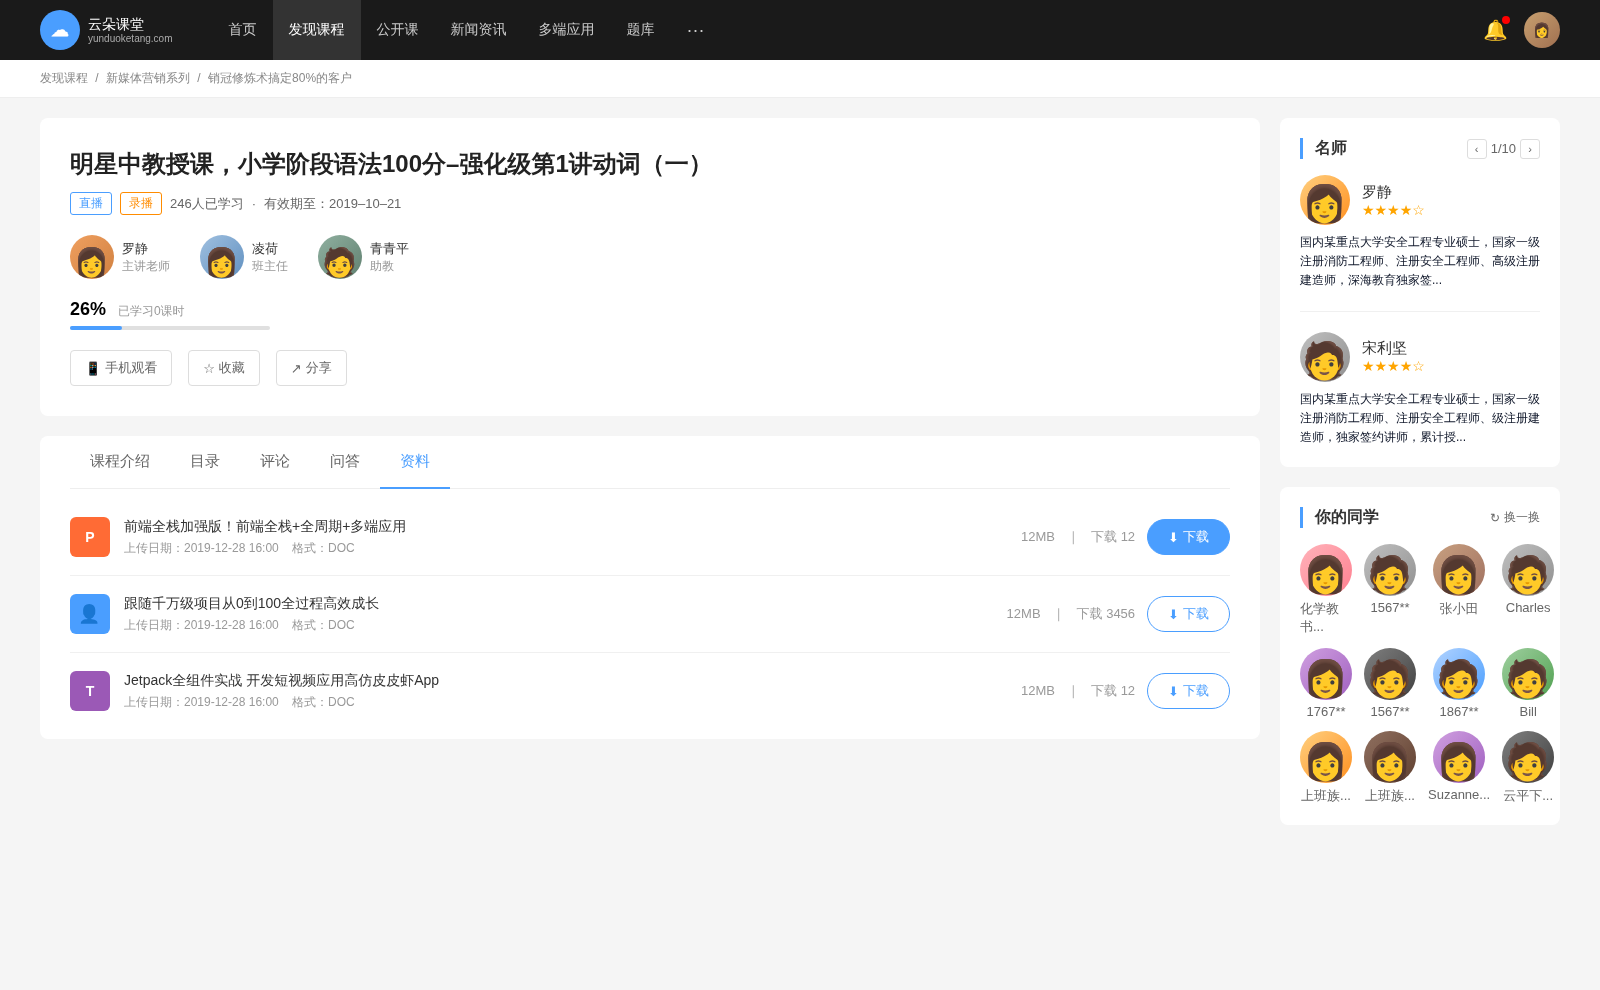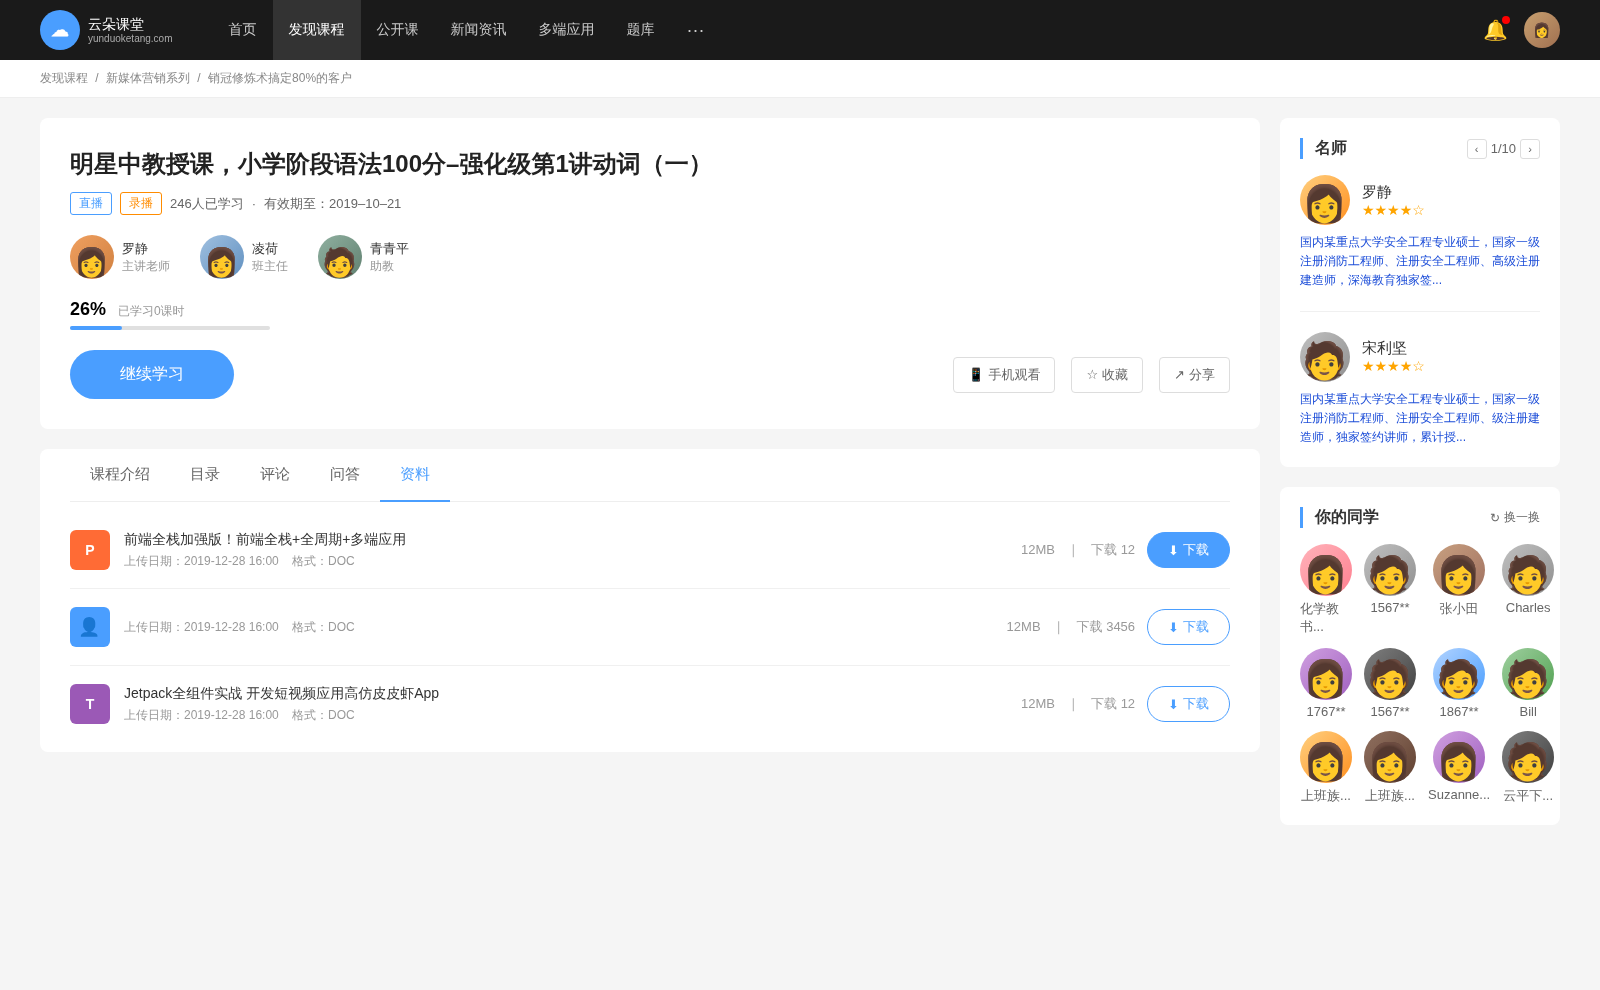--- a/index.html
+++ b/index.html
@@ -88,21 +88,21 @@
     .pagination { display: flex; align-items: center; gap: 4px; font-size: 13px; color: #666; }
     .page-btn { width: 20px; height: 20px; border: 1px solid #ddd; border-radius: 3px; display: flex; align-items: center; justify-content: center; cursor: pointer; font-size: 11px; }
 
     
     .teacher-card { margin-bottom: 20px; padding-bottom: 20px; border-bottom: 1px solid #f0f0f0; }
     .teacher-card:last-child { border-bottom: none; margin-bottom: 0; padding-bottom: 0; }
     .teacher-card-header { display: flex; align-items: center; gap: 12px; margin-bottom: 8px; }
     .teacher-card-avatar { width: 50px; height: 50px; border-radius: 50%; overflow: hidden; flex-shrink: 0; }
     .stars { color: #ffa500; font-size: 14px; }
     .teacher-card-name { font-size: 15px; font-weight: 500; color: #333; }
-    .teacher-desc { font-size: 12px; color: #1d4ed8; line-height: 1.6; }
+    .teacher-desc { font-size: 12px; color: #0f172a; line-height: 1.6; }
 
     
     .students-header { display: flex; align-items: center; justify-content: space-between; margin-bottom: 16px; }
     .refresh-btn { color: #666; font-size: 12px; cursor: pointer; display: flex; align-items: center; gap: 4px; }
     .students-grid { display: grid; grid-template-columns: repeat(4, 1fr); gap: 12px; }
     .student-item { display: flex; flex-direction: column; align-items: center; gap: 4px; }
     .student-avatar { width: 52px; height: 52px; border-radius: 50%; overflow: hidden; }
     .student-name { font-size: 13px; color: #666; text-align: left; }
 
     
@@ -195,21 +195,20 @@
 
       <div class="progress-section">
         <span class="progress-label">26%</span>
         <span class="progress-sub">已学习0课时</span>
         <div class="progress-bar-bg">
           <div class="progress-bar-fill" style="width:26%"></div>
         </div>
       </div>
 
       <div class="course-actions">
-        <button class="btn-continue">继续学习</button>
         <div class="action-buttons">
           <button class="action-btn">
             <span>📱</span>
             <span>手机观看</span>
           </button>
           <button class="action-btn">
             <span>☆</span>
             <span>收藏</span>
           </button>
           <button class="action-btn">
@@ -248,20 +247,21 @@
           </div>
           <button class="btn-download-filled">
             <span>⬇</span>
             <span>下载</span>
           </button>
         </div>
 
         <div class="resource-item">
           <div class="resource-icon resource-icon-person" style="font-size:18px;">👤</div>
           <div class="resource-info">
+            <div class="resource-name">跟随千万级项目从0到100全过程高效成长</div>
             <div class="resource-meta">
               <span>上传日期：2019-12-28  16:00</span>
               &nbsp;&nbsp;
               <span>格式：DOC</span>
             </div>
           </div>
           <div class="resource-stats">
             <span>12MB</span>
             <span> ｜ </span>
             <span>下载 3456</span>

